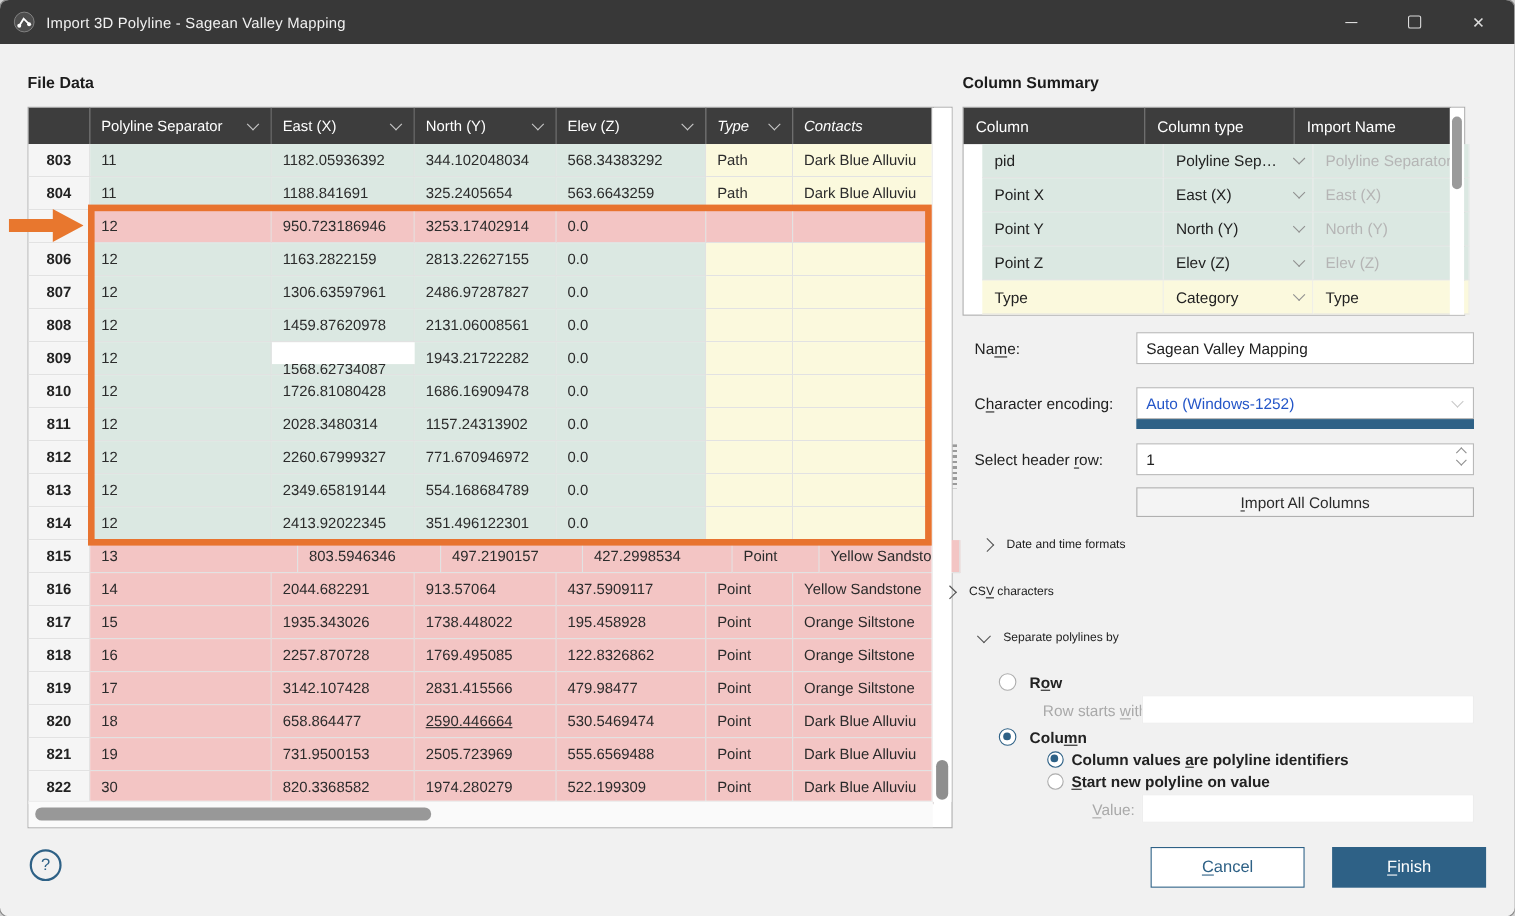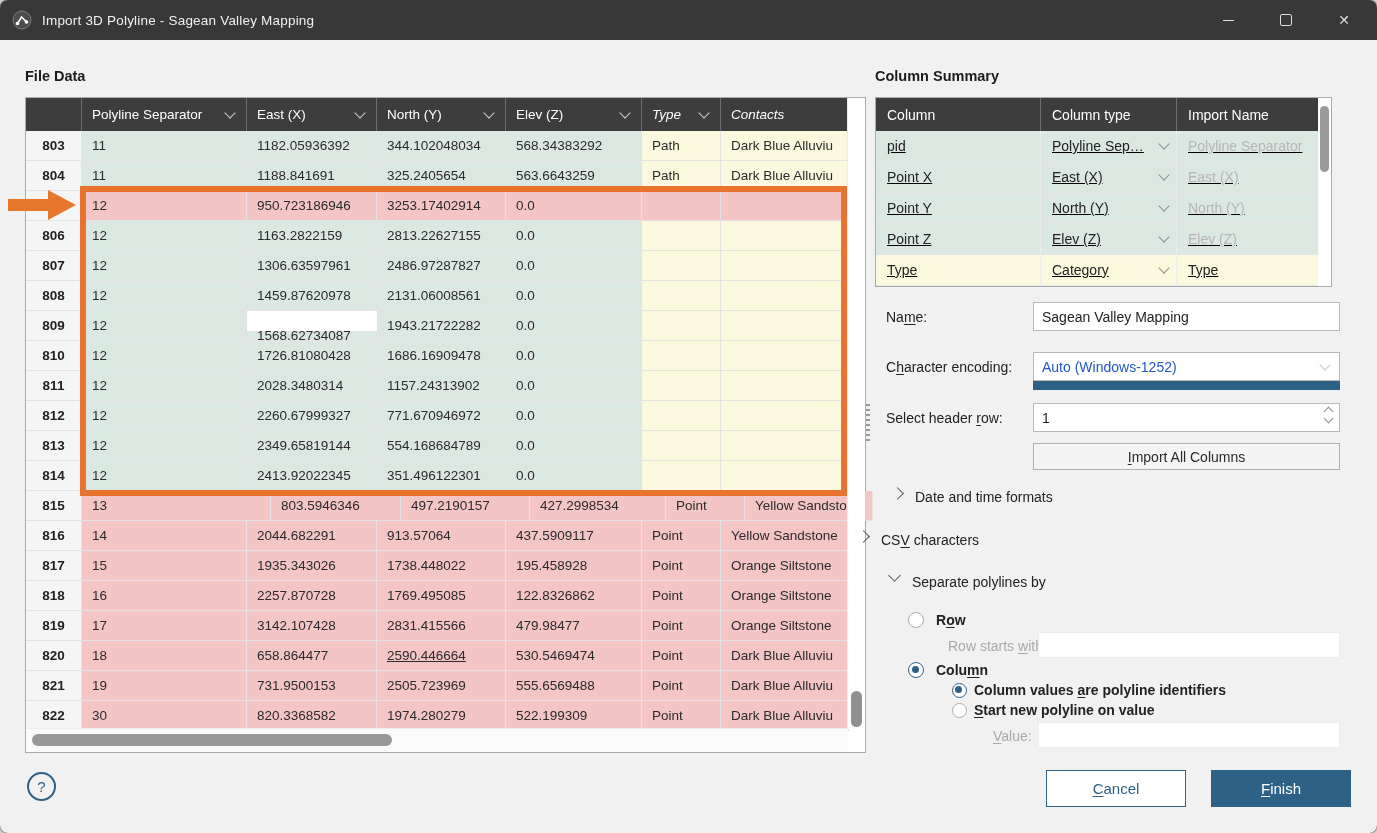--- a/index.html
+++ b/index.html
@@ -42,21 +42,21 @@
   
   .hl-rect{position:absolute;left:80px;top:186px;width:767px;height:310px;
            border:6px solid #e8732f;box-sizing:border-box;pointer-events:none;}
   .hl-arrow{position:absolute;left:8px;top:190px;pointer-events:none;}
   
   .cs-table{position:absolute;left:875px;top:97px;width:457px;height:190px;background:#fff;
             border:1px solid #ababab;box-sizing:border-box;}
   .cs-head{position:absolute;left:0;top:0;height:33px;display:flex;}
   .cs-th{background:#3d3d3d;color:#fff;font-size:14px;display:flex;align-items:center;
          padding-left:11px;box-sizing:border-box;border-right:1px solid #6e6e6e;}
-  .cs-body{position:absolute;left:0;top:33px;text-decoration:underline;}
+  .cs-body{position:absolute;left:17px;top:33px;}
   .cs-tr{display:flex;height:31px;}
   .cs-td{font-size:14px;color:#222;display:flex;align-items:center;padding-left:11px;
          box-sizing:border-box;border-right:1px solid #ececec;border-bottom:1px solid #e4e4e4;
          white-space:nowrap;overflow:hidden;position:relative;}
   .cs-td.muted{color:#b5b5b5;}
   .bg-green{background:#dbe8e2;}
   .bg-yellow{background:#fbf9dd;}
   .cs-gutter{position:absolute;right:0;top:0;bottom:0;width:13px;background:#fff;}
   .cs-thumb{position:absolute;right:2px;top:8px;width:9px;height:66px;background:#9a9a9a;border-radius:5px;}
   
@@ -82,21 +82,21 @@
   .spinner{position:absolute;left:1033px;top:403px;width:307px;height:29px;box-sizing:border-box;
            border:1px solid #b9b9b9;background:#fff;display:flex;align-items:center;font-size:14px;
            color:#222;padding-left:8px;}
   .spin-btns{position:absolute;right:7px;top:4px;display:flex;flex-direction:column;gap:3px;}
   .spin-chev{width:6px;height:6px;border-right:1.4px solid #8f8f8f;border-bottom:1.4px solid #8f8f8f;}
   .spin-chev.up{transform:rotate(-135deg);}
   .spin-chev.down{transform:rotate(45deg);margin-top:-3px;}
   .btn-import{position:absolute;left:1033px;top:443px;width:307px;height:27px;box-sizing:border-box;
               border:1px solid #b0b0b0;background:#f4f4f4;font-size:14px;color:#2b2b2b;
               display:flex;align-items:center;justify-content:center;}
-  .disc-row{position:absolute;display:flex;gap:13px;font-size:14px;color:#222;}
+  .disc-row{position:absolute;display:flex;align-items:center;gap:13px;font-size:11px;color:#222;}
   
   .radio{position:absolute;width:16px;height:16px;border:1.6px solid #adadad;border-radius:50%;
          background:#fff;box-sizing:border-box;}
   .radio.checked{border:1.8px solid #2e6186;}
   .radio.checked::after{content:"";position:absolute;left:2.7px;top:2.7px;width:7.5px;height:7.5px;
          border-radius:50%;background:#2e6186;}
   .radio.small{width:15px;height:15px;}
   .radio.small.checked::after{left:2.4px;top:2.4px;width:7px;height:7px;}
   .r-label{position:absolute;font-size:14px;color:#222;font-weight:bold;}
   

